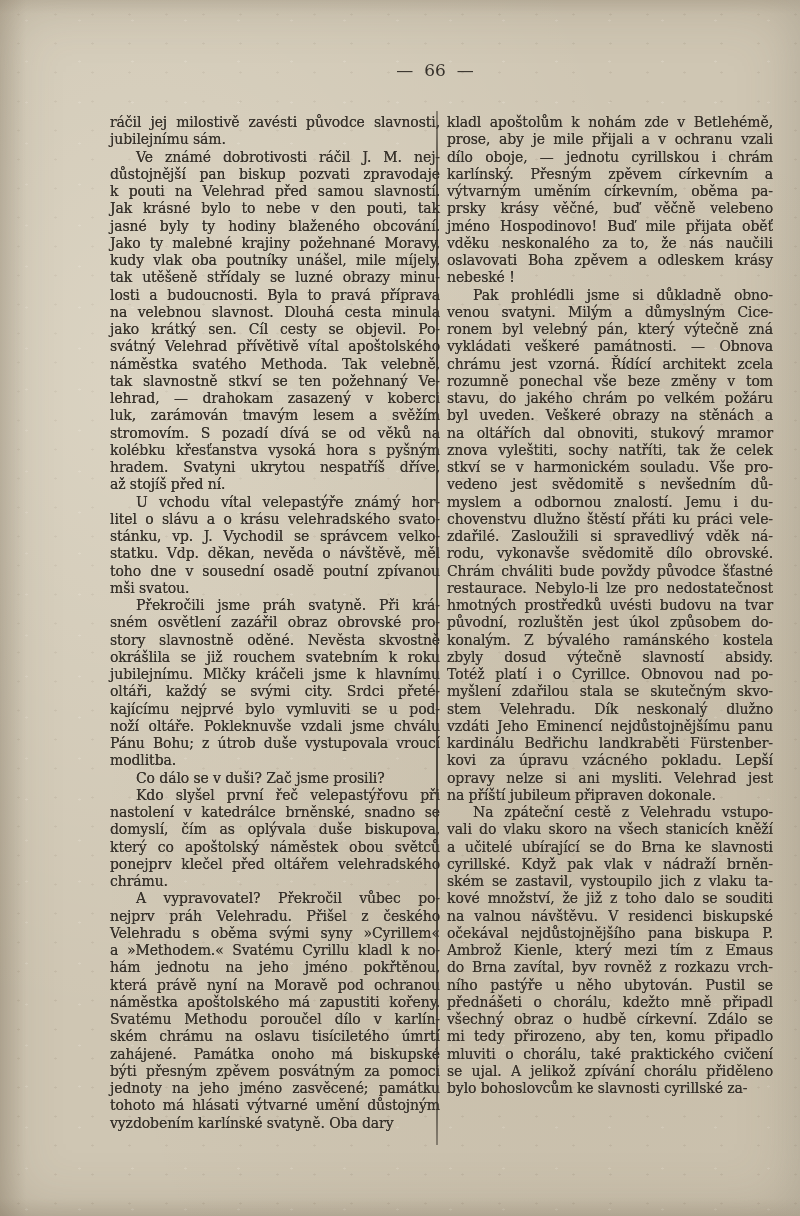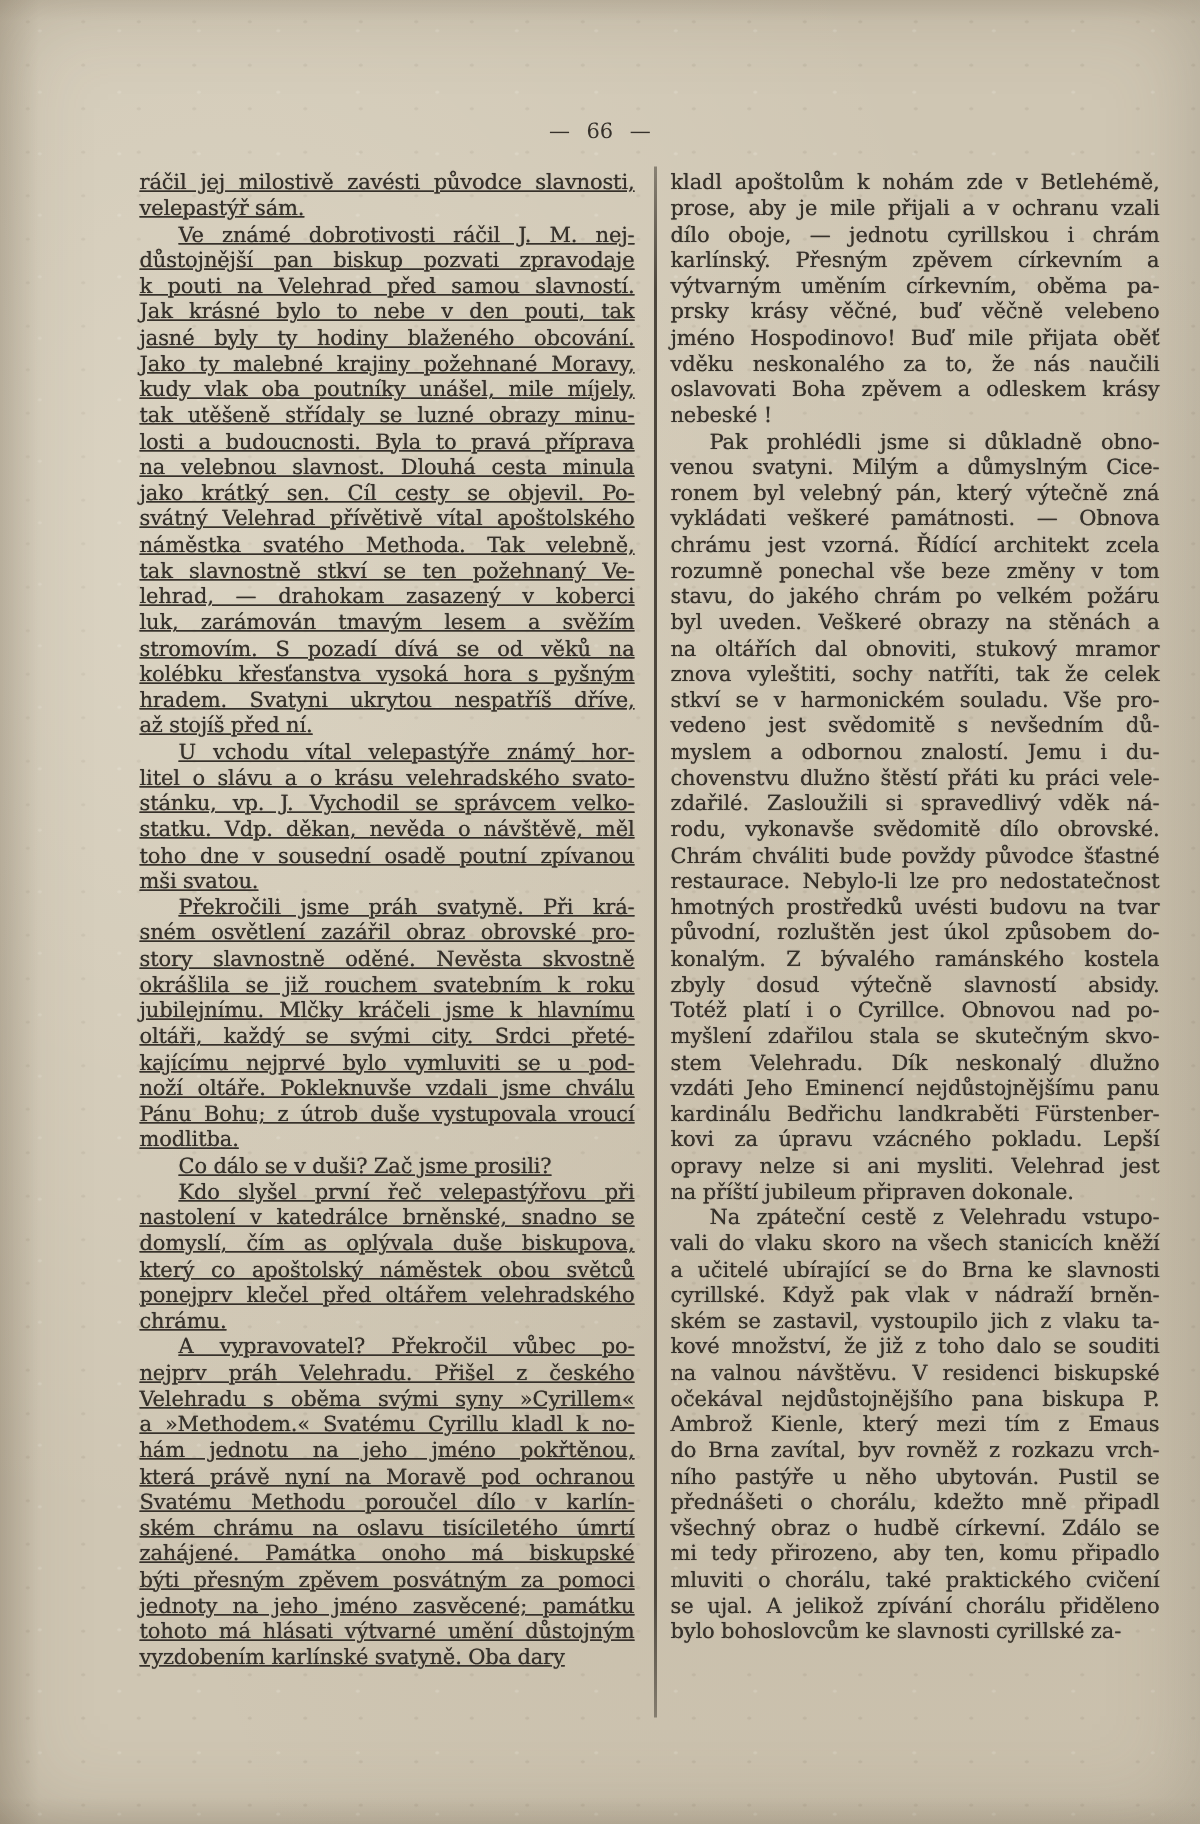--- a/index.html
+++ b/index.html
@@ -26,35 +26,34 @@
       linear-gradient(0deg, rgba(85,70,50,0.12), rgba(0,0,0,0) 18px);
     background-size: auto, auto, 37px 29px, 53px 41px, auto, auto, auto, auto;
     box-shadow: inset 0 0 60px rgba(95,80,55,0.25);
     color: var(--ink, #36312b);
   }
   .page-header {
     position: absolute;
     top: 60px;
     left: 355px;
     width: 160px;
-    text-align: left;
-    font-size: 14px;
+    text-align: center;
+    font-size: 17px;
     white-space: nowrap;
-    margin-top: 20px;
   }
   .page-header .dash { margin: 0 11px; }
   .col {
     position: absolute;
     top: 114px;
     font-size: 14px;
     line-height: 17.25px;
     letter-spacing: -0.1px;
     text-shadow: 0 0 0.5px rgba(52,46,38,0.85);
   }
-  .col-left  { left: 93px;  width: 330px; text-decoration: underline; }
+  .col-left  { left: 110px;  width: 330px; }
   .col-right { left: 447px; width: 326px; }
   .line {
     text-align: justify;
     text-align-last: justify;
     height: 17.25px;
     overflow: visible;
     white-space: normal;
   }
   .line.para-end { text-align-last: left; }
   .line.indent { text-indent: 26px; }
@@ -74,21 +73,21 @@
 
 <div class="sheet">
   <div class="page-header">
     <span class="dash">—</span><span>66</span><span class="dash">—</span>
   </div>
 
   <div class="divider"></div>
 
   <div class="col col-left" id="col-left">
       <div class="line">ráčil jej milostivě zavésti původce slavnosti,</div>
-      <div class="line para-end">velepastýř sám.</div>
+      <div class="line para-end">jubilejnímu sám.</div>
       <div class="line indent">Ve známé dobrotivosti ráčil J. M. nej-</div>
       <div class="line">důstojnější pan biskup pozvati zpravodaje</div>
       <div class="line">k pouti na Velehrad před samou slavností.</div>
       <div class="line">Jak krásné bylo to nebe v den pouti, tak</div>
       <div class="line">jasné byly ty hodiny blaženého obcování.</div>
       <div class="line">Jako ty malebné krajiny požehnané Moravy,</div>
       <div class="line">kudy vlak oba poutníky unášel, mile míjely,</div>
       <div class="line">tak utěšeně střídaly se luzné obrazy minu-</div>
       <div class="line">losti a budoucnosti. Byla to pravá příprava</div>
       <div class="line">na velebnou slavnost. Dlouhá cesta minula</div>
@@ -124,20 +123,21 @@
       <div class="line">domyslí, čím as oplývala duše biskupova,</div>
       <div class="line">který co apoštolský náměstek obou světců</div>
       <div class="line">ponejprv klečel před oltářem velehradského</div>
       <div class="line para-end">chrámu.</div>
       <div class="line indent">A vypravovatel? Překročil vůbec po-</div>
       <div class="line">nejprv práh Velehradu. Přišel z českého</div>
       <div class="line">Velehradu s oběma svými syny »Cyrillem«</div>
       <div class="line">a »Methodem.« Svatému Cyrillu kladl k no-</div>
       <div class="line">hám jednotu na jeho jméno pokřtěnou,</div>
       <div class="line">která právě nyní na Moravě pod ochranou</div>
+      <div class="line">náměstka apoštolského má zapustiti kořeny.</div>
       <div class="line">Svatému Methodu poroučel dílo v karlín-</div>
       <div class="line">ském chrámu na oslavu tisíciletého úmrtí</div>
       <div class="line">zahájené. Památka onoho má biskupské</div>
       <div class="line">býti přesným zpěvem posvátným za pomoci</div>
       <div class="line">jednoty na jeho jméno zasvěcené; památku</div>
       <div class="line">tohoto má hlásati výtvarné umění důstojným</div>
       <div class="line para-end">vyzdobením karlínské svatyně. Oba dary</div>
     </div>
   <div class="col col-right" id="col-right">
       <div class="line">kladl apoštolům k nohám zde v Betlehémě,</div>

